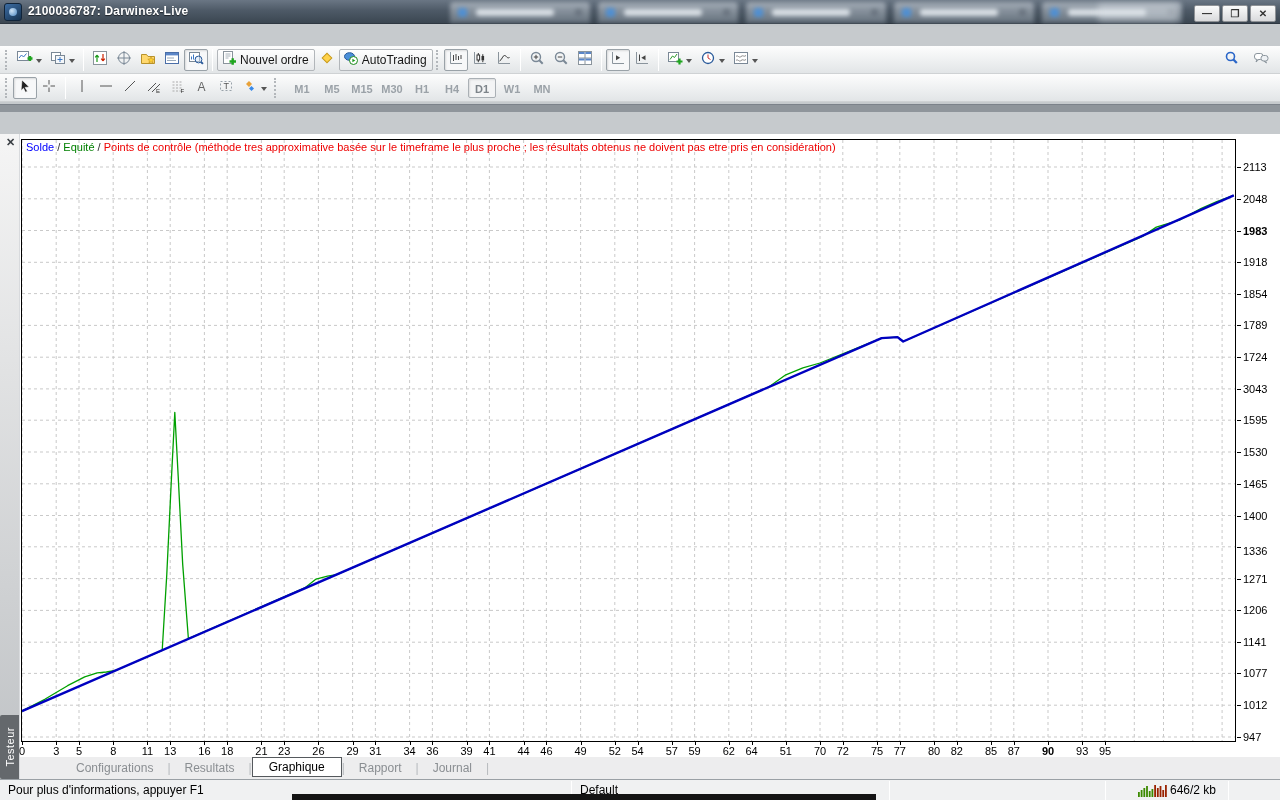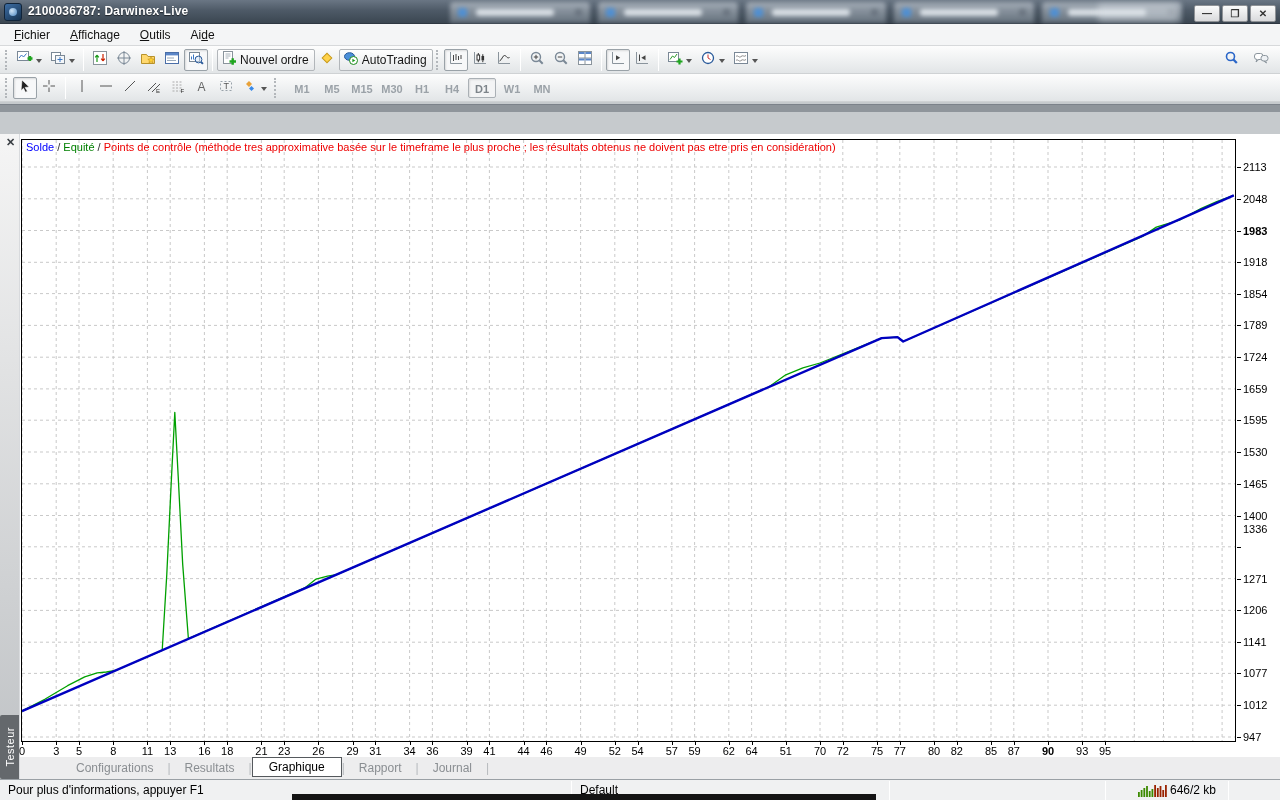--- a/index.html
+++ b/index.html
@@ -134,26 +134,20 @@
         </div>
       </div>
     <div id="newtab-blob"></div>
     <div id="winbtns">
         <div class="winbtn" style="left: 1194px;">—</div>
         <div class="winbtn" style="left: 1222px;">❐</div>
         <div class="winbtn" style="left: 1250px;">✕</div>
       </div>
   </div>
 
-  <div id="menubar">
-      <div class="menu-item"><u>F</u>ichier</div>
-      <div class="menu-item"><u>A</u>ffichage</div>
-      <div class="menu-item"><u>O</u>utils</div>
-      <div class="menu-item">Ai<u>d</u>e</div>
-    </div>
 
   <div id="toolbar1" class="toolbar">
       <div class="tb-grip"></div>
       <div class="tb-btn">
         <span><svg class="icon16" viewBox="0 0 16 16">
             <rect x="0.5" y="1.5" width="11" height="9" fill="#fff" stroke="#7a8896"></rect>
             <path d="M2 8l2.5-3 2 2L9.5 3.5" fill="none" stroke="#3a76c4"></path>
             <path d="M10.5 8.5h5M13 6v5" stroke="#1fa51f" stroke-width="2.4"></path>
           </svg></span>
         <span class="dd"></span>
@@ -483,31 +477,31 @@
       <div class="ytick-label" style="top: 91.5px; font-weight: bold;">1983</div>
       <div class="ytick-mark" style="top: 123.3px;"></div>
       <div class="ytick-label" style="top: 123.3px;">1918</div>
       <div class="ytick-mark" style="top: 154.6px;"></div>
       <div class="ytick-label" style="top: 154.6px;">1854</div>
       <div class="ytick-mark" style="top: 186.4px;"></div>
       <div class="ytick-label" style="top: 186.4px;">1789</div>
       <div class="ytick-mark" style="top: 218.2px;"></div>
       <div class="ytick-label" style="top: 218.2px;">1724</div>
       <div class="ytick-mark" style="top: 249.9px;"></div>
-      <div class="ytick-label" style="top: 249.9px;">1659</div>
+      <div class="ytick-label" style="top: 249.9px;">3043</div>
       <div class="ytick-mark" style="top: 281.2px;"></div>
       <div class="ytick-label" style="top: 281.2px;">1595</div>
       <div class="ytick-mark" style="top: 313px;"></div>
       <div class="ytick-label" style="top: 313px;">1530</div>
       <div class="ytick-mark" style="top: 344.8px;"></div>
       <div class="ytick-label" style="top: 344.8px;">1465</div>
       <div class="ytick-mark" style="top: 376.5px;"></div>
       <div class="ytick-label" style="top: 376.5px;">1400</div>
       <div class="ytick-mark" style="top: 407.8px;"></div>
-      <div class="ytick-label" style="top: 390px;">1336</div>
+      <div class="ytick-label" style="top: 412px;">1336</div>
       <div class="ytick-mark" style="top: 439.6px;"></div>
       <div class="ytick-label" style="top: 439.6px;">1271</div>
       <div class="ytick-mark" style="top: 471.4px;"></div>
       <div class="ytick-label" style="top: 471.4px;">1206</div>
       <div class="ytick-mark" style="top: 503.2px;"></div>
       <div class="ytick-label" style="top: 503.2px;">1141</div>
       <div class="ytick-mark" style="top: 534.4px;"></div>
       <div class="ytick-label" style="top: 534.4px;">1077</div>
       <div class="ytick-mark" style="top: 566.2px;"></div>
       <div class="ytick-label" style="top: 566.2px;">1012</div>

